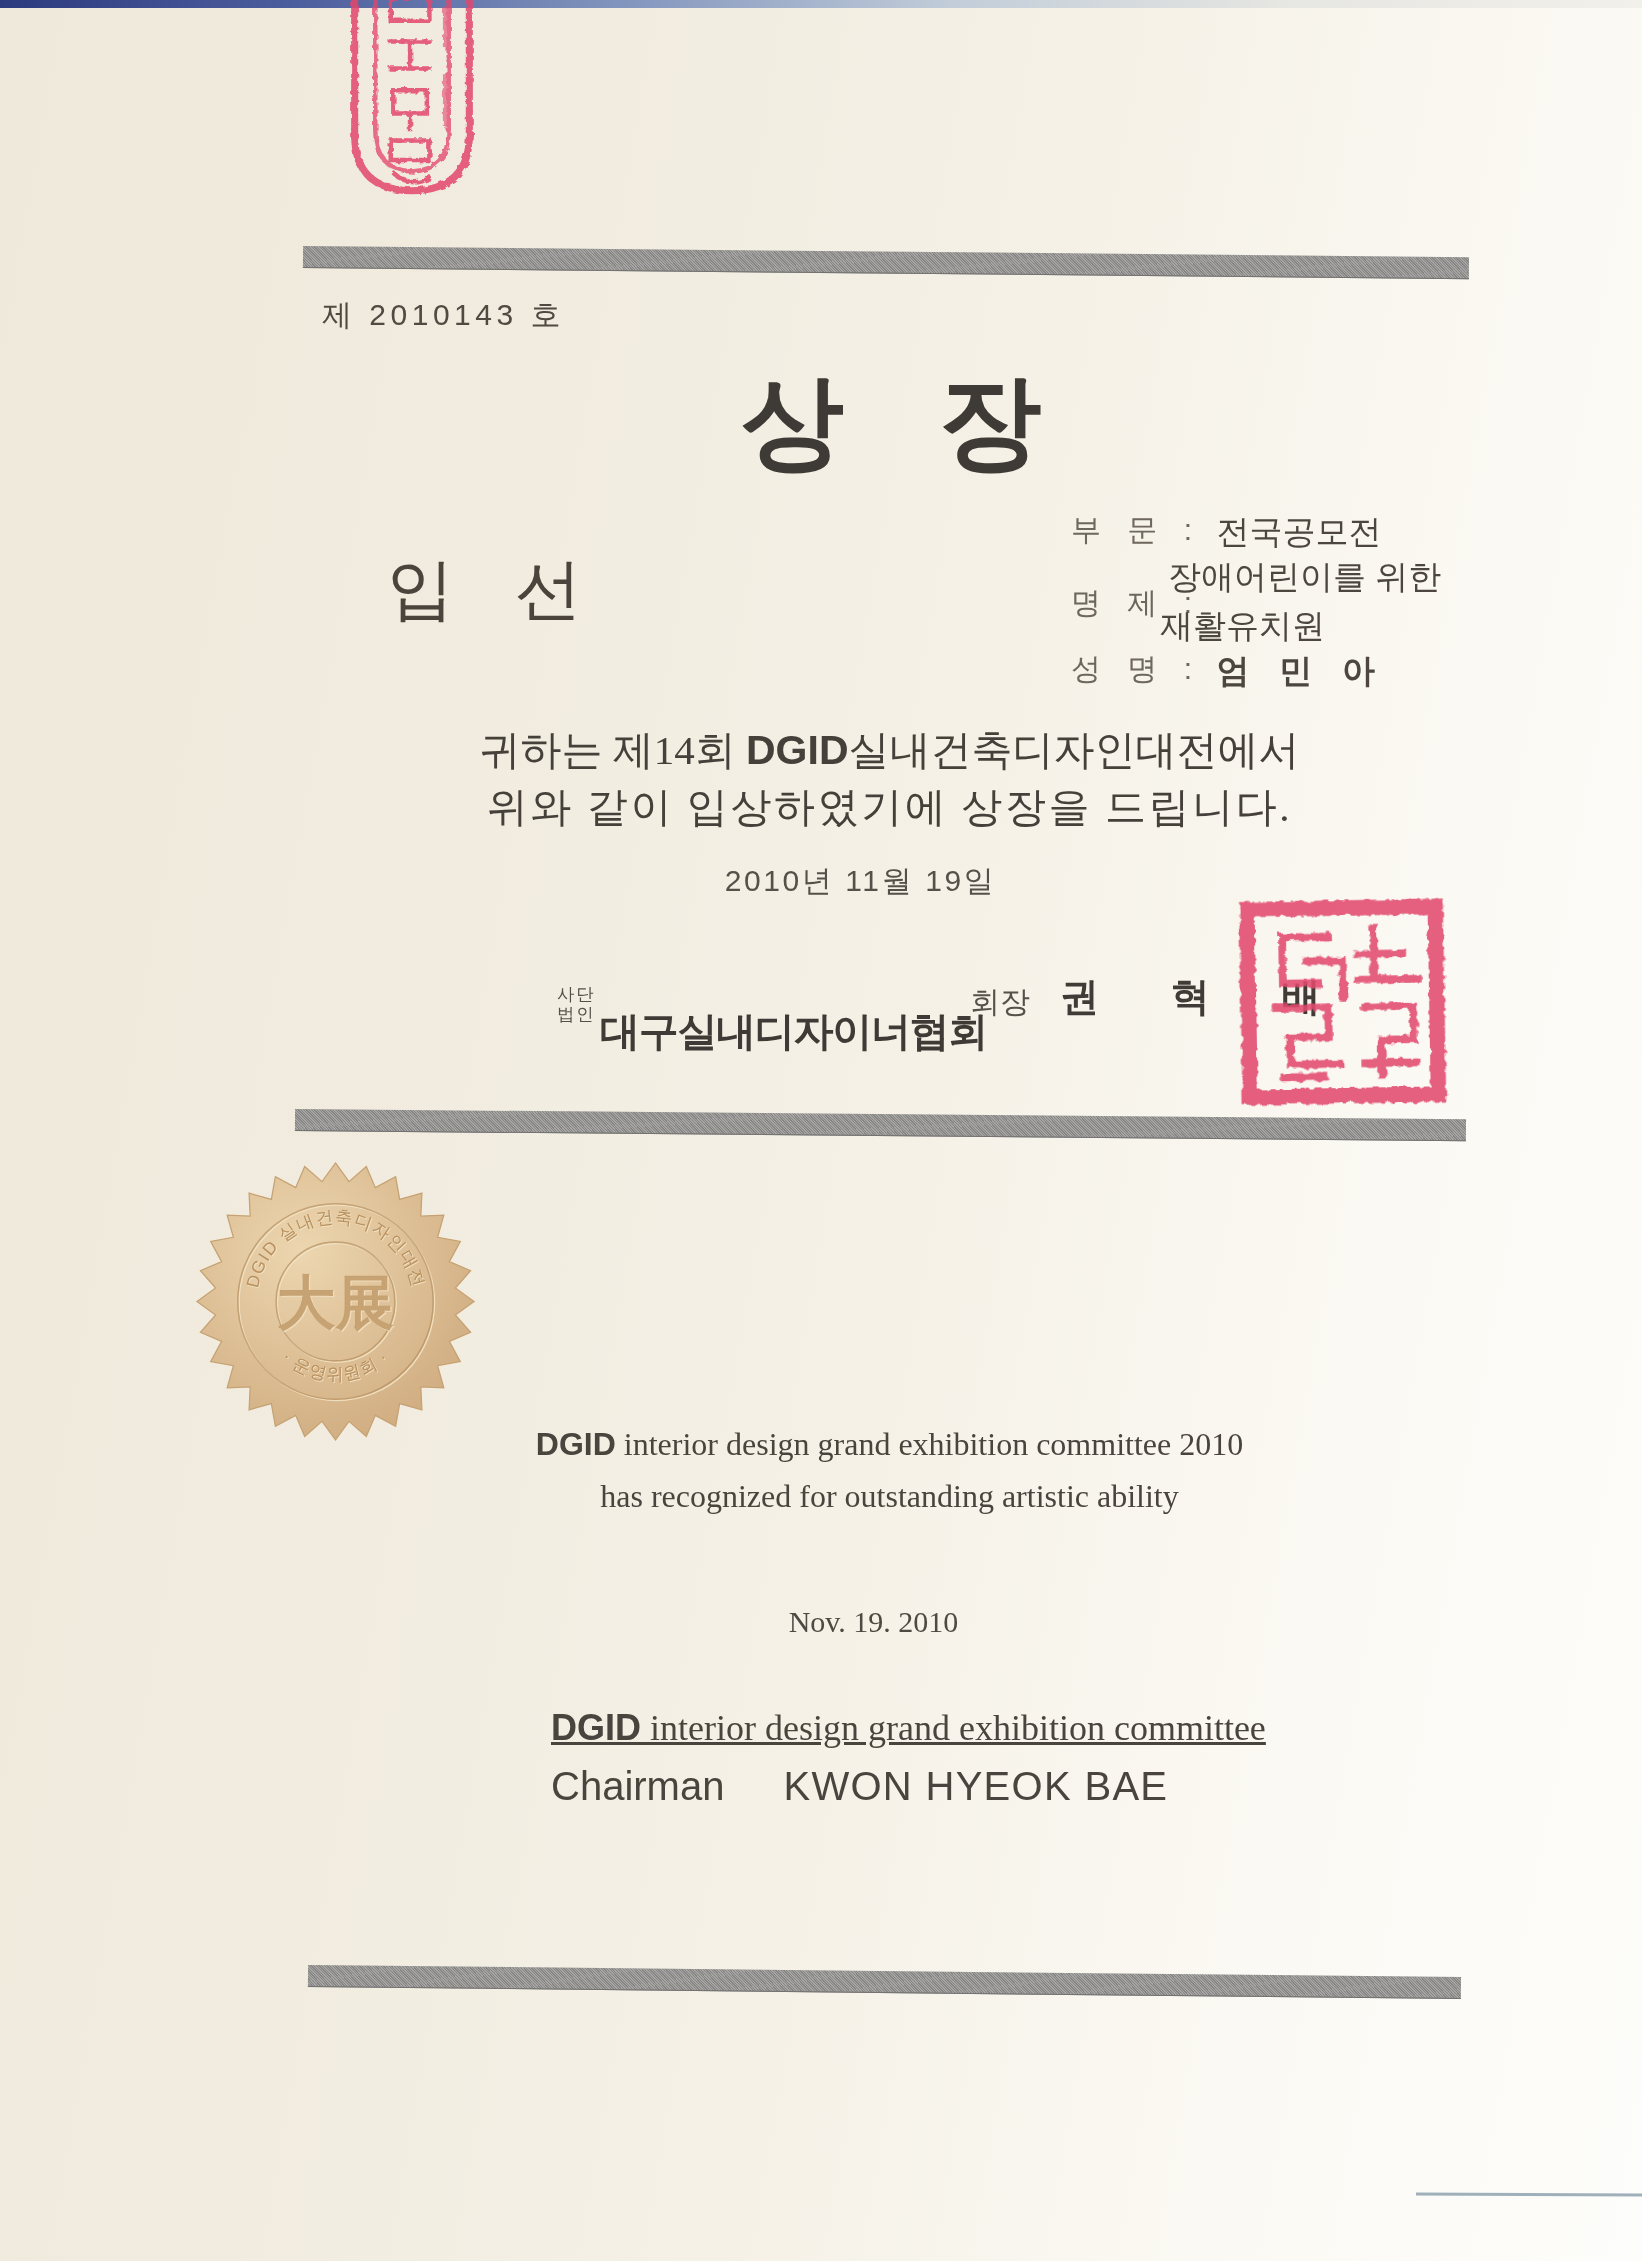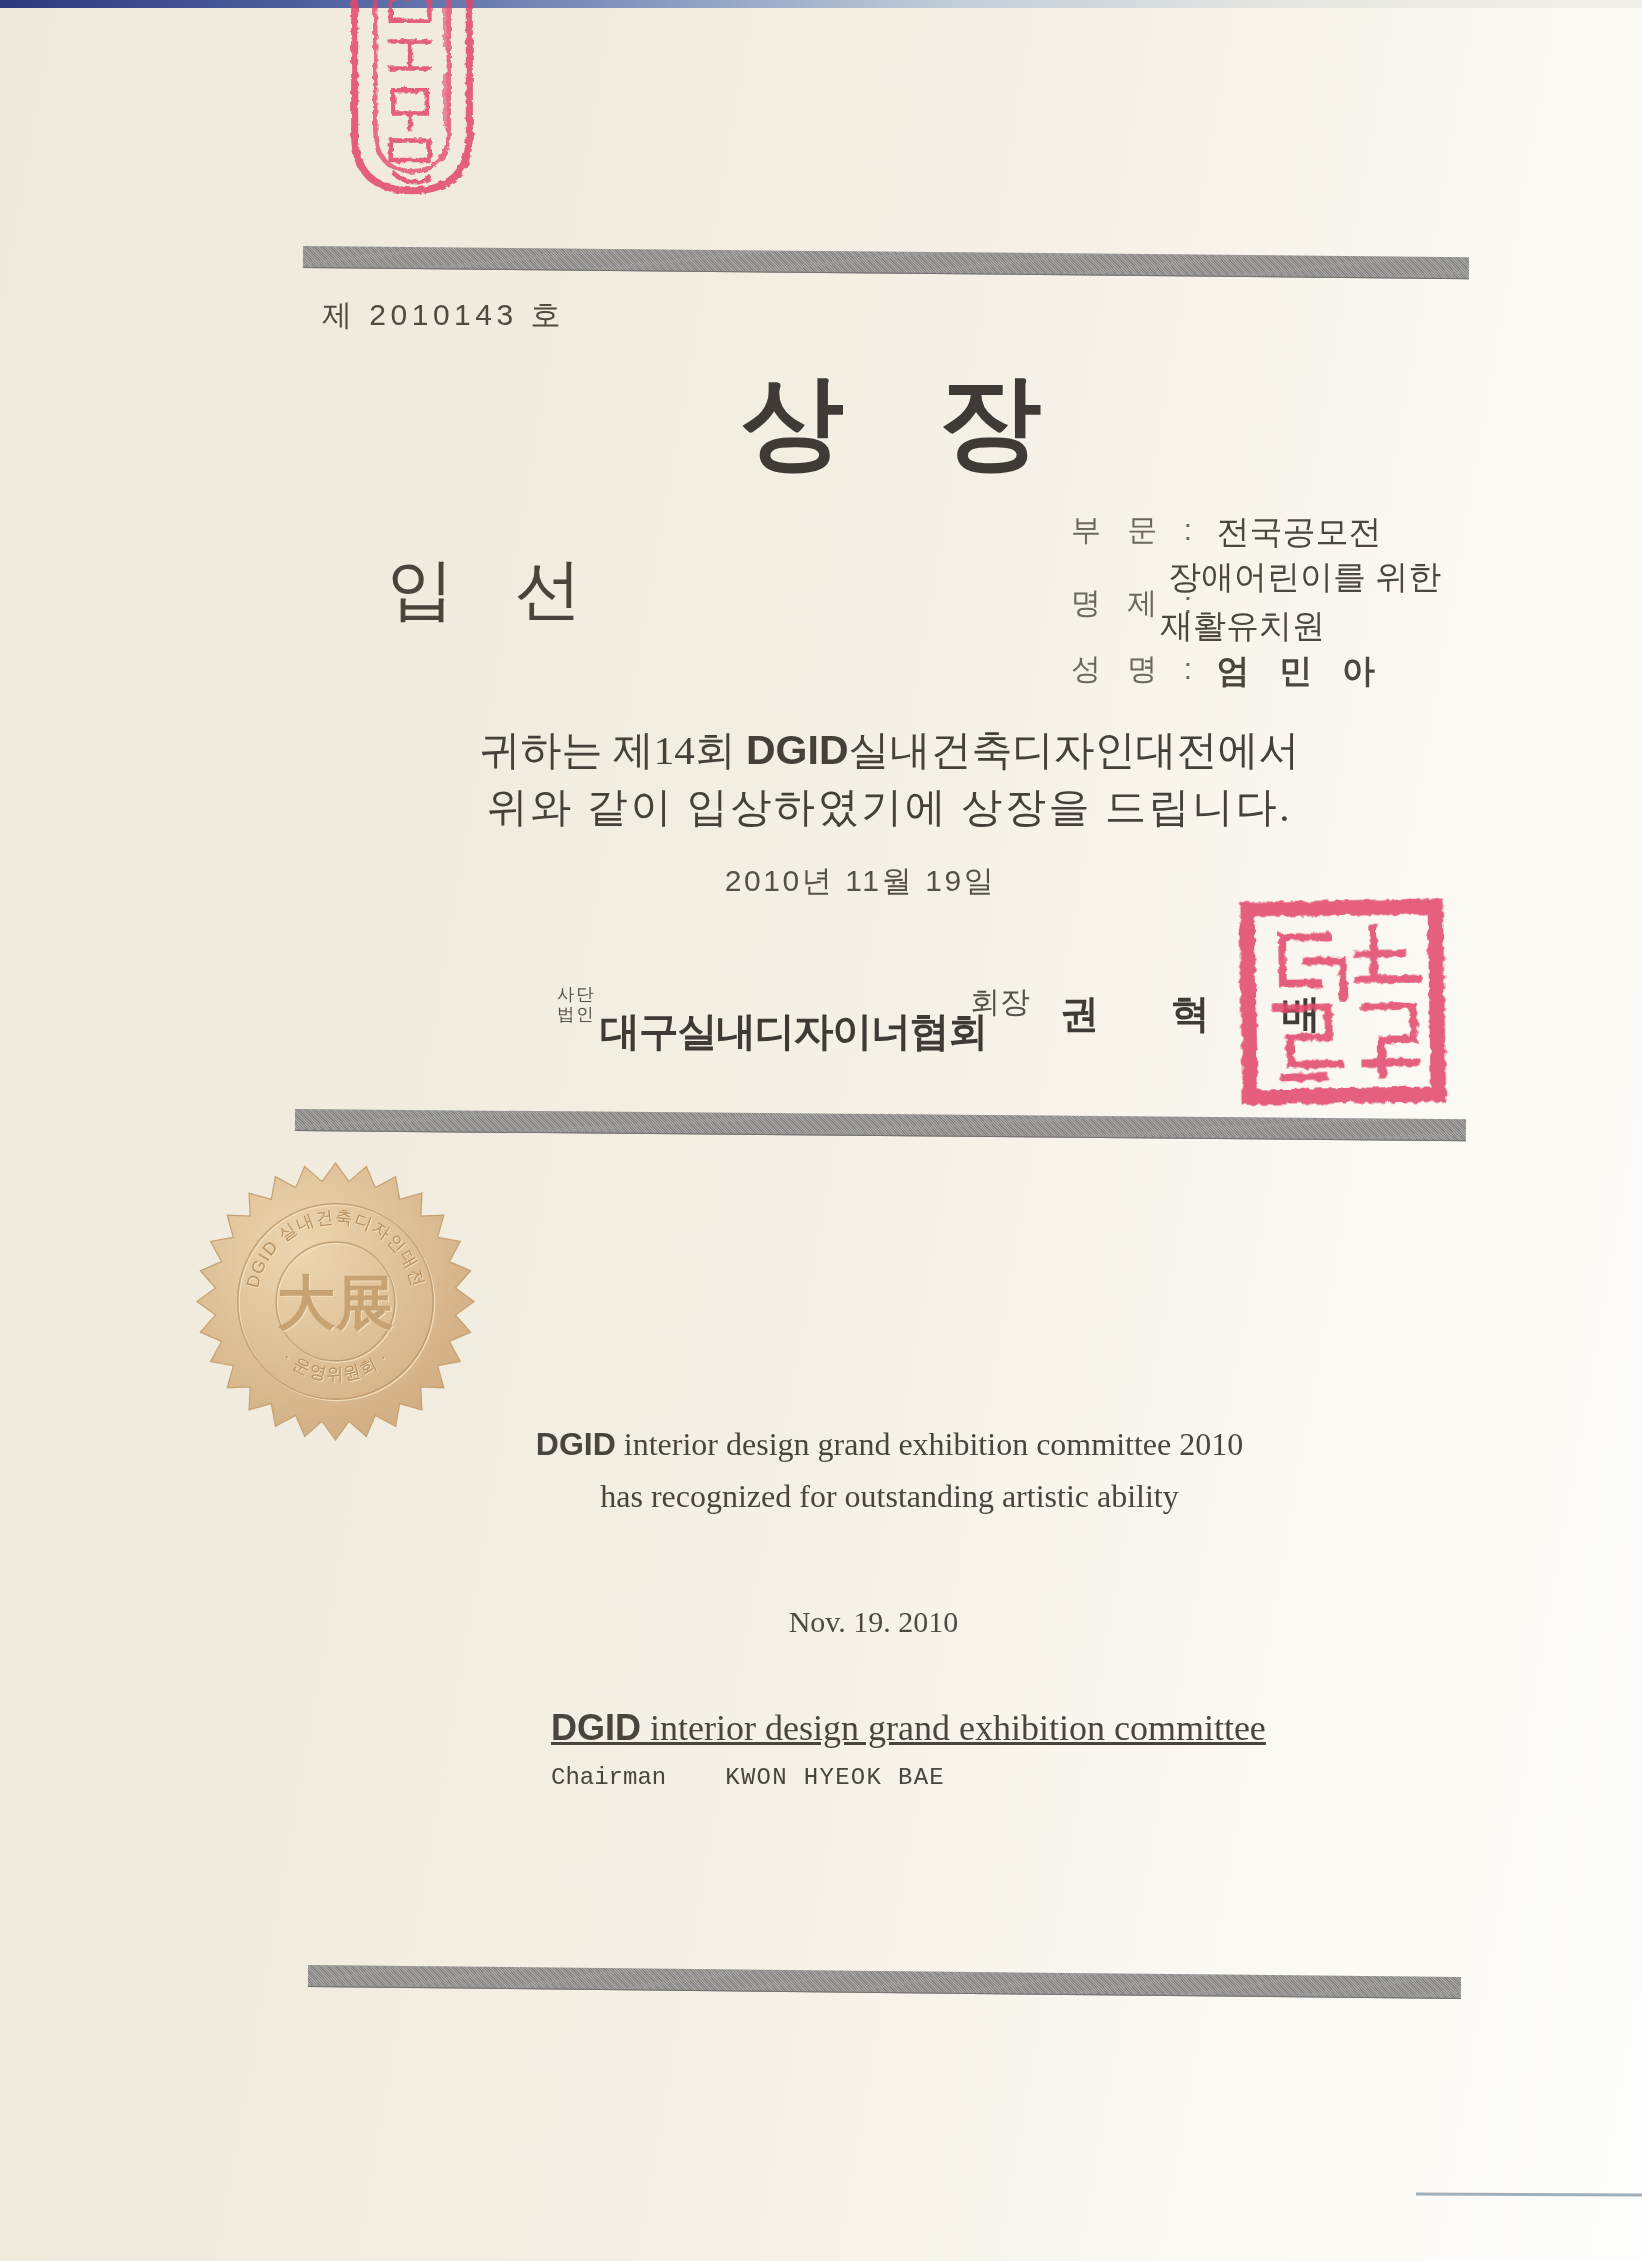--- a/index.html
+++ b/index.html
@@ -36,32 +36,32 @@
   
   .center-wrap{left:387px;width:1005px;text-align:center;white-space:nowrap;}
   #body-line1{top:723px;font-size:41px;font-family:"Liberation Serif",serif;color:#45403a;}
   #body-line2{top:780px;font-size:41px;font-family:"Liberation Serif",serif;color:#45403a;letter-spacing:2.6px;}
   .bold-sans{font-family:"Liberation Sans",sans-serif;font-weight:700;}
   #date-kr{top:861px;font-size:30px;color:#56504a;letter-spacing:2.6px;transform:translateX(-29px);}
   
   #org-type{left:557px;top:984px;font-size:17.4px;line-height:20px;color:#55504a;letter-spacing:1.9px;}
   #org-name{left:600px;top:1004px;font-size:40px;font-weight:700;letter-spacing:-1.3px;color:#3f3a35;white-space:nowrap;}
   #chairman-kr{left:970px;top:982px;font-size:30px;color:#55504a;white-space:nowrap;}
-  #president-kr{left:1060px;top:970px;font-size:39px;font-weight:700;letter-spacing:31px;color:#403b36;font-family:"Liberation Serif",serif;white-space:nowrap;margin-top:17px;}
+  #president-kr{left:1060px;top:970px;font-size:39px;font-weight:700;letter-spacing:31px;color:#403b36;font-family:"Liberation Serif",serif;white-space:nowrap;}
   
   #stamp-top{left:348px;top:-14px;}
   #seal-square{left:1238px;top:899px;transform:rotate(-1deg);}
   #gold-seal{left:192px;top:1158px;}
   
   #award-title{top:1294px;font-size:81px;font-family:"Liberation Serif",serif;color:#45403a;letter-spacing:1.3px;}
   #eng-line1{top:1426px;font-size:32px;font-family:"Liberation Serif",serif;color:#4a443e;}
   #eng-line2{top:1478px;font-size:32px;font-family:"Liberation Serif",serif;color:#4a443e;}
   #date-en{top:1605px;font-size:30px;font-family:"Liberation Serif",serif;color:#4f4943;transform:translateX(-16px);}
   #eng-committee{left:551px;top:1707px;font-size:36px;font-family:"Liberation Serif",serif;color:#4a443e;white-space:nowrap;text-decoration:underline;}
-  #eng-chairman{left:551px;top:1764px;font-size:24px;font-family:Liberation Mono, monospace;color:#4a443e;white-space:nowrap;}
+  #eng-chairman{left:551px;top:1764px;font-size:40px;font-family:Liberation Sans, sans-serif;color:#4a443e;white-space:nowrap;}
   #eng-chairman .name{margin-left:59px;letter-spacing:1.3px;}
   #paper-edge-line{left:1416px;top:2193px;width:228px;height:2.6px;background:#9fb0ba;transform:rotate(.3deg);}
 </style>
 </head>
 <body>
 
 <div id="page">
 
   <div id="edge-strip" class="abs"></div>
 

